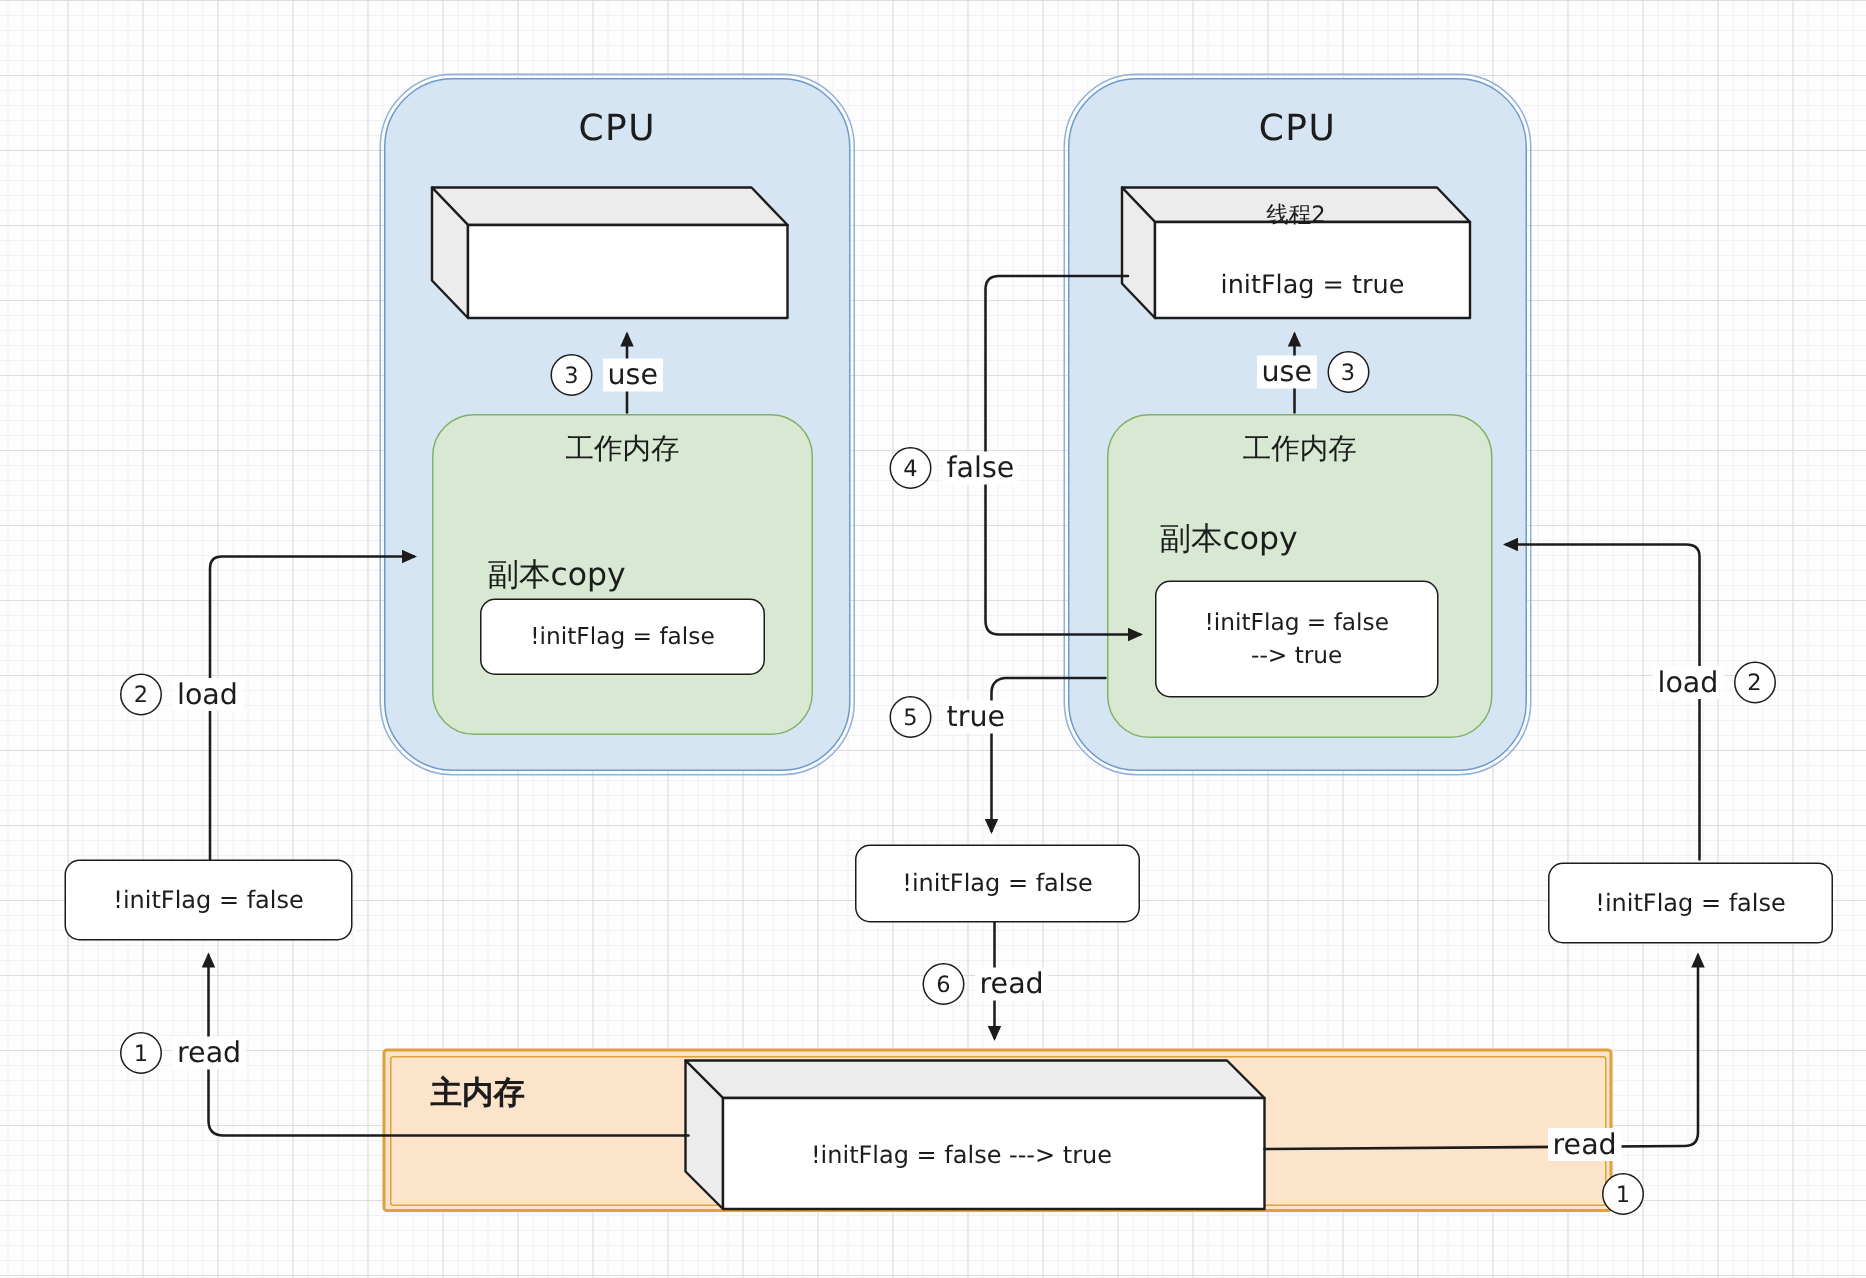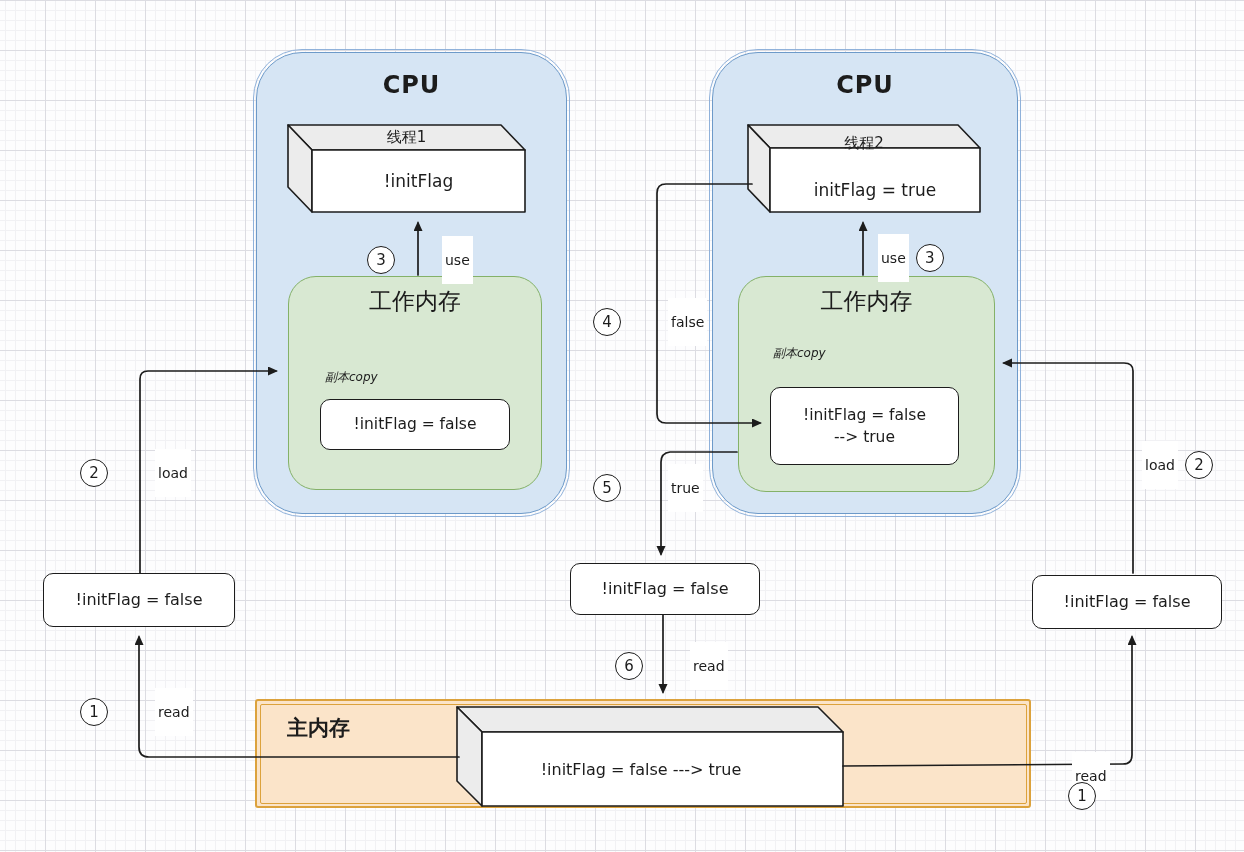--- a/index.html
+++ b/index.html
@@ -14,40 +14,40 @@
       linear-gradient(90deg,#f1f1f4 1px, transparent 1px);
     background-size:50px 50px,50px 50px,10px 10px,10px 10px;
     background-position:0 0,-5px 0,0 0,-5px 0;
   }
   .abs{position:absolute;}
   .cpu-box{
     background:#d6e5f4;border:1.6px solid #6d9ac9;border-radius:46px;
     outline:1.5px solid #8fb1da;outline-offset:2px;
   }
   .cpu-title{position:absolute;top:18px;left:0;right:0;text-align:center;
-    font-size:24px;font-weight:bold;letter-spacing:1px;}
+    font-size:24px;font-weight:normal;letter-spacing:1px;}
   .wm-box{background:#d8e8d2;border:1.6px solid #84b168;border-radius:28px;}
-  .wm-title{position:absolute;top:9px;left:0;right:0;text-align:center;font-size:23px;}
-  .copy-label{position:absolute;font-size:12px;font-style:italic;}
+  .wm-title{position:absolute;top:9px;left:0;right:0;text-align:center;font-size:19px;}
+  .copy-label{position:absolute;font-size:21px;}
   .value-box{
     background:#ffffff;border:1.7px solid #1c1c1c;border-radius:10px;
     display:flex;align-items:center;justify-content:center;text-align:center;
     font-size:16px;line-height:1.45;
   }
-  .mm-box{background:#fbe4c9;border:2px solid #dca23c;border-radius:3px;}
+  .mm-box{background:#fbe4c9;border:2px solid #dca23c;border-radius:3px;padding-left:44px;}
   .mm-inner{position:absolute;inset:2.5px;border:1.6px solid #dca23c;border-radius:2px;}
   .mm-title{position:absolute;left:30px;top:13px;font-size:21px;font-weight:bold;}
   .prism-label{display:flex;align-items:center;justify-content:center;text-align:center;}
   .step{display:flex;align-items:center;gap:7px;}
   .num{
     width:26px;height:26px;border:1.7px solid #1c1c1c;border-radius:50%;
     background:#fff;display:flex;align-items:center;justify-content:center;
     font-size:15px;flex:0 0 auto;
   }
-  .word{font-size:14px;background:#fff;padding:16px 3px;white-space:nowrap;margin-left:40px;}
+  .word{font-size:19px;background:#fff;padding:0 3px;white-space:nowrap;}
   svg{position:absolute;left:0;top:0;}
   .conn{fill:none;stroke:#1c1c1c;stroke-width:1.7px;stroke-linecap:round;stroke-linejoin:round;}
   .face-top,.face-side{fill:#ececec;stroke:#1c1c1c;stroke-width:1.6px;stroke-linejoin:round;}
   .face-front{fill:#ffffff;stroke:#1c1c1c;stroke-width:1.6px;stroke-linejoin:round;}
 </style>
 </head>
 <body>
 
 <div class="canvas">
 
@@ -103,22 +103,20 @@
     <path class="conn" marker-end="url(#arrow)" d="M459,757 L149,757 Q139,757 139,747 L139,637"></path>
     <path class="conn" marker-end="url(#arrow)" d="M418,275 L418,223"></path>
     <path class="conn" marker-end="url(#arrow)" d="M863,275 L863,223"></path>
     <path class="conn" marker-end="url(#arrow)" d="M752,184 L666,184 Q657,184 657,193 L657,414 Q657,423 666,423 L760,423"></path>
     <path class="conn" marker-end="url(#arrow)" d="M737,452 L670,452 Q661,453 661,462 L661,554"></path>
     <path class="conn" marker-end="url(#arrow)" d="M663,614 L663,692"></path>
     <path class="conn" marker-end="url(#arrow)" d="M1133,573 L1133,371 Q1133,363 1124,363 L1004,363"></path>
     <path class="conn" marker-end="url(#arrow)" d="M843,766 L1123,764 Q1132,764 1132,755 L1132,637"></path>
   </svg>
 
-  <div class="abs prism-label" style="left:288px;top:126px;width:237px;height:22px;font-size:15px;">线程1</div>
-  <div class="abs prism-label" style="left:312px;top:150px;width:213px;height:62px;font-size:17px;">!initFlag</div>
   <div class="abs prism-label" style="left:748px;top:125px;width:232px;height:37px;font-size:15px;">线程2</div>
   <div class="abs prism-label" style="left:770px;top:148px;width:210px;height:84px;font-size:17px;">initFlag = true</div>
   <div class="abs prism-label" style="left:482px;top:732px;width:318px;height:74px;font-size:16px;">!initFlag = false ---&gt; true</div>
 
   <div class="abs value-box" style="left:320px;top:399px;width:188px;height:49px;font-size:15.5px;">!initFlag = false</div>
   <div class="abs value-box" style="left:770px;top:387px;width:187px;height:76px;font-size:15.5px;flex-direction:column;">
     <div>!initFlag = false</div>
     <div>--&gt; true</div>
   </div>
 

